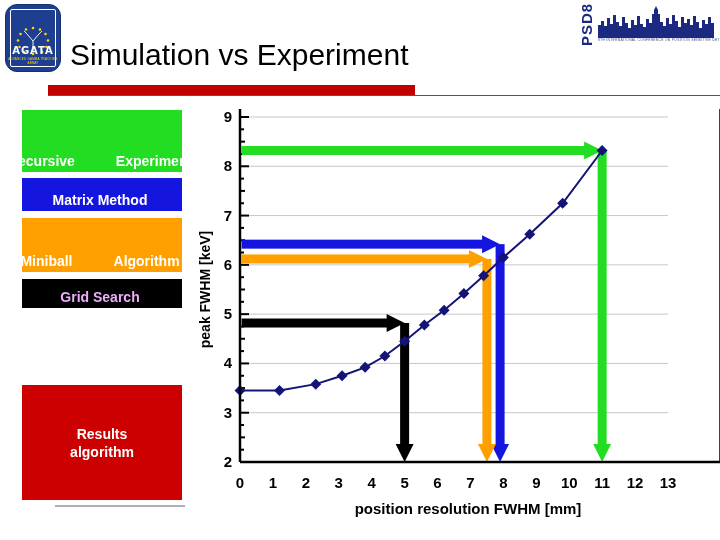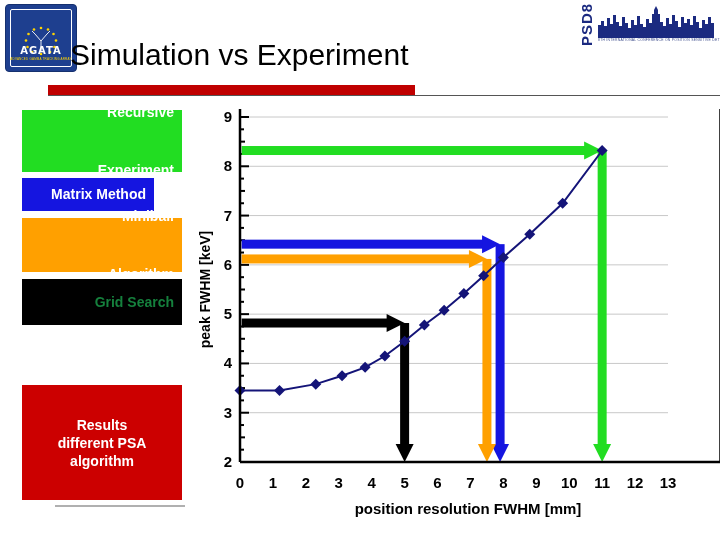--- a/index.html
+++ b/index.html
@@ -7,23 +7,23 @@
   body {
     width:720px; height:540px;
     background:#ffffff;
     font-family:"Liberation Sans", sans-serif;
     overflow:hidden;
     position:relative;
   }
 
   
   #agata-logo {
-    position:absolute; left:5px; top:4px; width:72px; height:68px;
+    position:absolute; left:5px; top:4px; width:56px; height:68px;
     background:#1e3f8f;
-    border-radius:4px;
+    border-radius:12px;
     border:1px solid #15306e;
   }
   #agata-logo .inner {
     position:absolute; left:4px; top:4px; right:4px; bottom:4px;
     border:1px solid #ffffff;
     border-radius:2px;
   }
   #agata-logo .stars {
     position:absolute; left:50%; top:20px; width:40px; height:34px;
     transform:translateX(-50%);
@@ -76,36 +76,36 @@
     position:absolute; left:26px; top:38px; width:122px;
     color:#3b4a8a; font-size:3.4px; line-height:4.6px;
     letter-spacing:.25px; text-align:center;
     font-family:"Liberation Sans", sans-serif;
     white-space:nowrap;
   }
 
   
   .legend-box {
     position:absolute;
-    display:flex; flex-direction:column;
+    display:flex; flex-direction:row;
     align-items:flex-end; justify-content:center;
     padding:2px 8px 2px 4px;
     font-weight:bold; font-size:14px; line-height:17px;
     text-align:right;
     font-family:"Liberation Sans", sans-serif;
     gap:41px;
   }
   #legend-recursive { left:22px; top:110px; width:160px; height:62px;
     background:#22dd22; color:#ffffff; }
-  #legend-matrix   { left:22px; top:178px; width:132px; height:33px;
+  #legend-matrix   { left:22px; top:178px; width:160px; height:33px;
     background:#1515e0; color:#ffffff; }
   #legend-miniball { left:22px; top:218px; width:160px; height:54px;
     background:#ffa000; color:#ffffff; }
-  #legend-grid     { left:22px; top:279px; width:160px; height:46px;
-    background:#000000; color:#15803d; }
+  #legend-grid     { left:22px; top:279px; width:160px; height:29px;
+    background:#000000; color:#f0abfc; }
 
   #results-box {
     position:absolute; left:22px; top:385px; width:160px; height:115px;
     background:#cc0000; color:#ffffff;
     display:flex; flex-direction:column;
     align-items:center; justify-content:center;
     font-weight:bold; font-size:14px; line-height:18px;
     text-align:center;
     font-family:"Liberation Sans", sans-serif;
   }
@@ -182,21 +182,20 @@
 <div class="legend-box" id="legend-miniball">
   <span>Miniball</span>
   <span>Algorithm</span>
 </div>
 <div class="legend-box" id="legend-grid">
   <span>Grid Search</span>
 </div>
 
 <div id="results-box">
   <span>Results</span>
-  <span>different PSA</span>
   <span>algorithm</span>
 </div>
 <div id="results-rule"></div>
 
 <div id="chart">
   <svg id="chart-svg" width="524" height="440" viewBox="0 0 524 440">
     <g id="grid-layer">
         <line x1="44" y1="312.7142857142857" x2="472" y2="312.7142857142857" stroke="#c8c8c8" stroke-width="1"></line>
         <line x1="44" y1="263.42857142857144" x2="472" y2="263.42857142857144" stroke="#c8c8c8" stroke-width="1"></line>
         <line x1="44" y1="214.14285714285714" x2="472" y2="214.14285714285714" stroke="#c8c8c8" stroke-width="1"></line>

